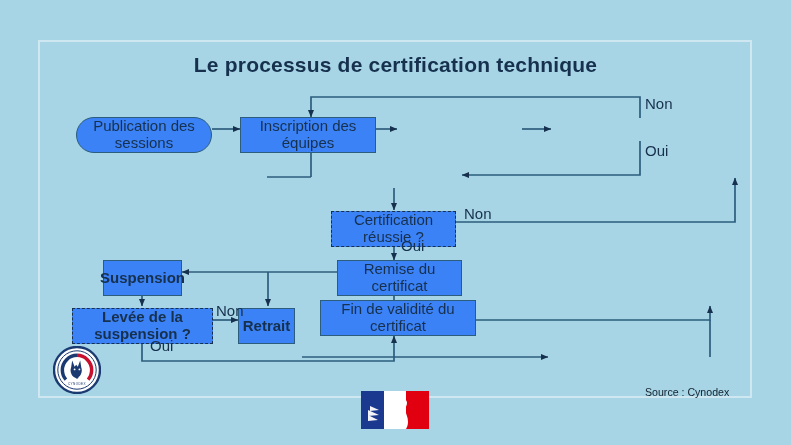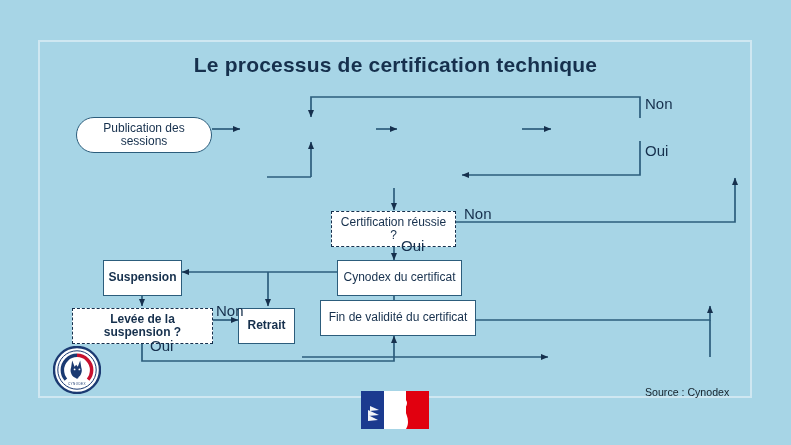--- a/index.html
+++ b/index.html
@@ -14,25 +14,25 @@
   #frame{
     position:absolute;left:38px;top:40px;width:714px;height:358px;
     border:2px solid #cfe7f1;
     box-sizing:border-box;
   }
   #title{
     position:absolute;left:0;top:53px;width:791px;text-align:center;
     color:#16304d;font-size:21px;font-weight:bold;letter-spacing:.2px;
   }
   .node{
-    position:absolute;background:#ffffff;color:#16304d;
+    position:absolute;background:#3b82f6;color:#16304d;
     border:1.6px solid #2c5d7c;
     display:flex;align-items:center;justify-content:center;
     text-align:center;line-height:1.12;
-    font-size:12px;box-sizing:border-box;
+    font-size:15px;box-sizing:border-box;
     padding:17px 5px;
   }
   .node.pill{border-radius:999px;}
   .node.dashed{border:1.6px dashed #16304d;}
   .node.bold{font-weight:bold;}
   .lbl{
     position:absolute;color:#16304d;font-size:15px;white-space:nowrap;
   }
   .src{
     position:absolute;color:#14212b;font-size:10.6px;white-space:nowrap;
@@ -99,28 +99,29 @@
       <path d="M476,357 L476,357"></path>
     </g>
     <g stroke="#2c5d7c" stroke-width="1.7" fill="none" marker-end="url(#ah)">
 
       <path d="M311,177 L311,142"></path>
     </g>
   </svg>
 
   <div class="node pill" style="left:76px;top:117px;width:136px;height:24px;">Publication des sessions</div>
 
+  <div class="node" style="left:240px;top:117px;width:136px;height:25px;">Inscription des équipes</div>
 
 
 
 
 
   <div class="node dashed" style="left:331px;top:211px;width:125px;height:24px;">Certification réussie ?</div>
 
-  <div class="node" style="left:337px;top:260px;width:125px;height:25px;">Cynodex du certificat</div>
+  <div class="node" style="left:337px;top:260px;width:125px;height:25px;">Remise du certificat</div>
 
   <div class="node bold" style="left:103px;top:260px;width:79px;height:25px;">Suspension</div>
 
   <div class="node dashed bold" style="left:72px;top:308px;width:141px;height:24px;">Levée de la suspension ?</div>
 
   <div class="node bold" style="left:238px;top:308px;width:57px;height:25px;">Retrait</div>
 
   <div class="node" style="left:320px;top:300px;width:156px;height:25px;">Fin de validité du certificat</div>
 
 

